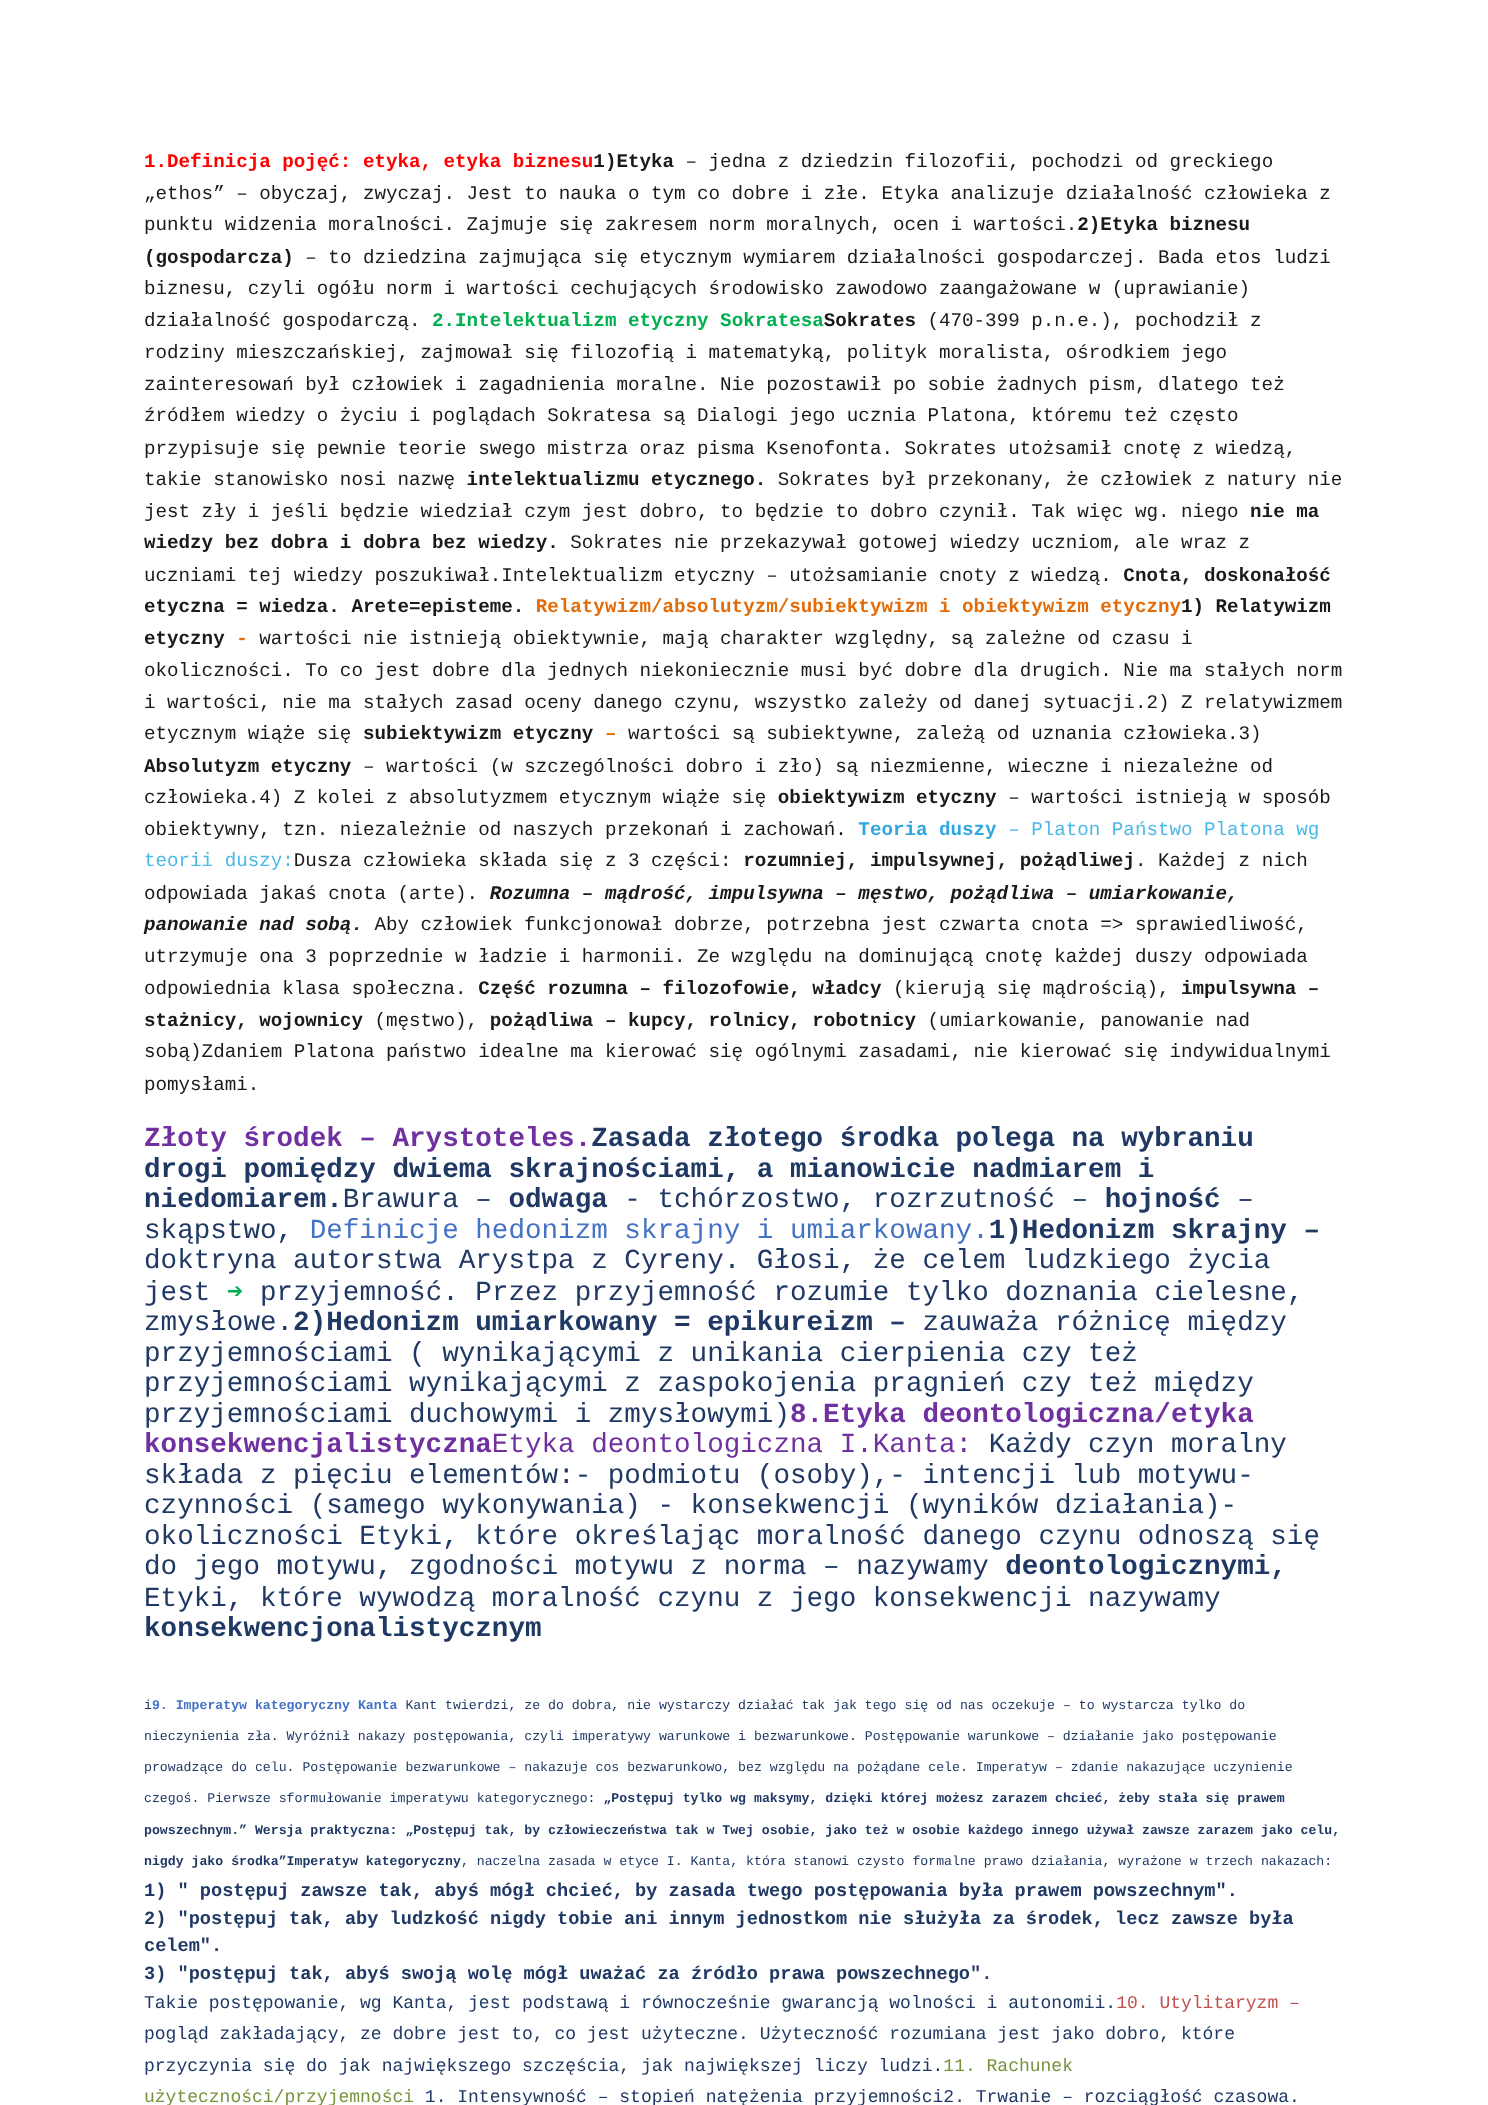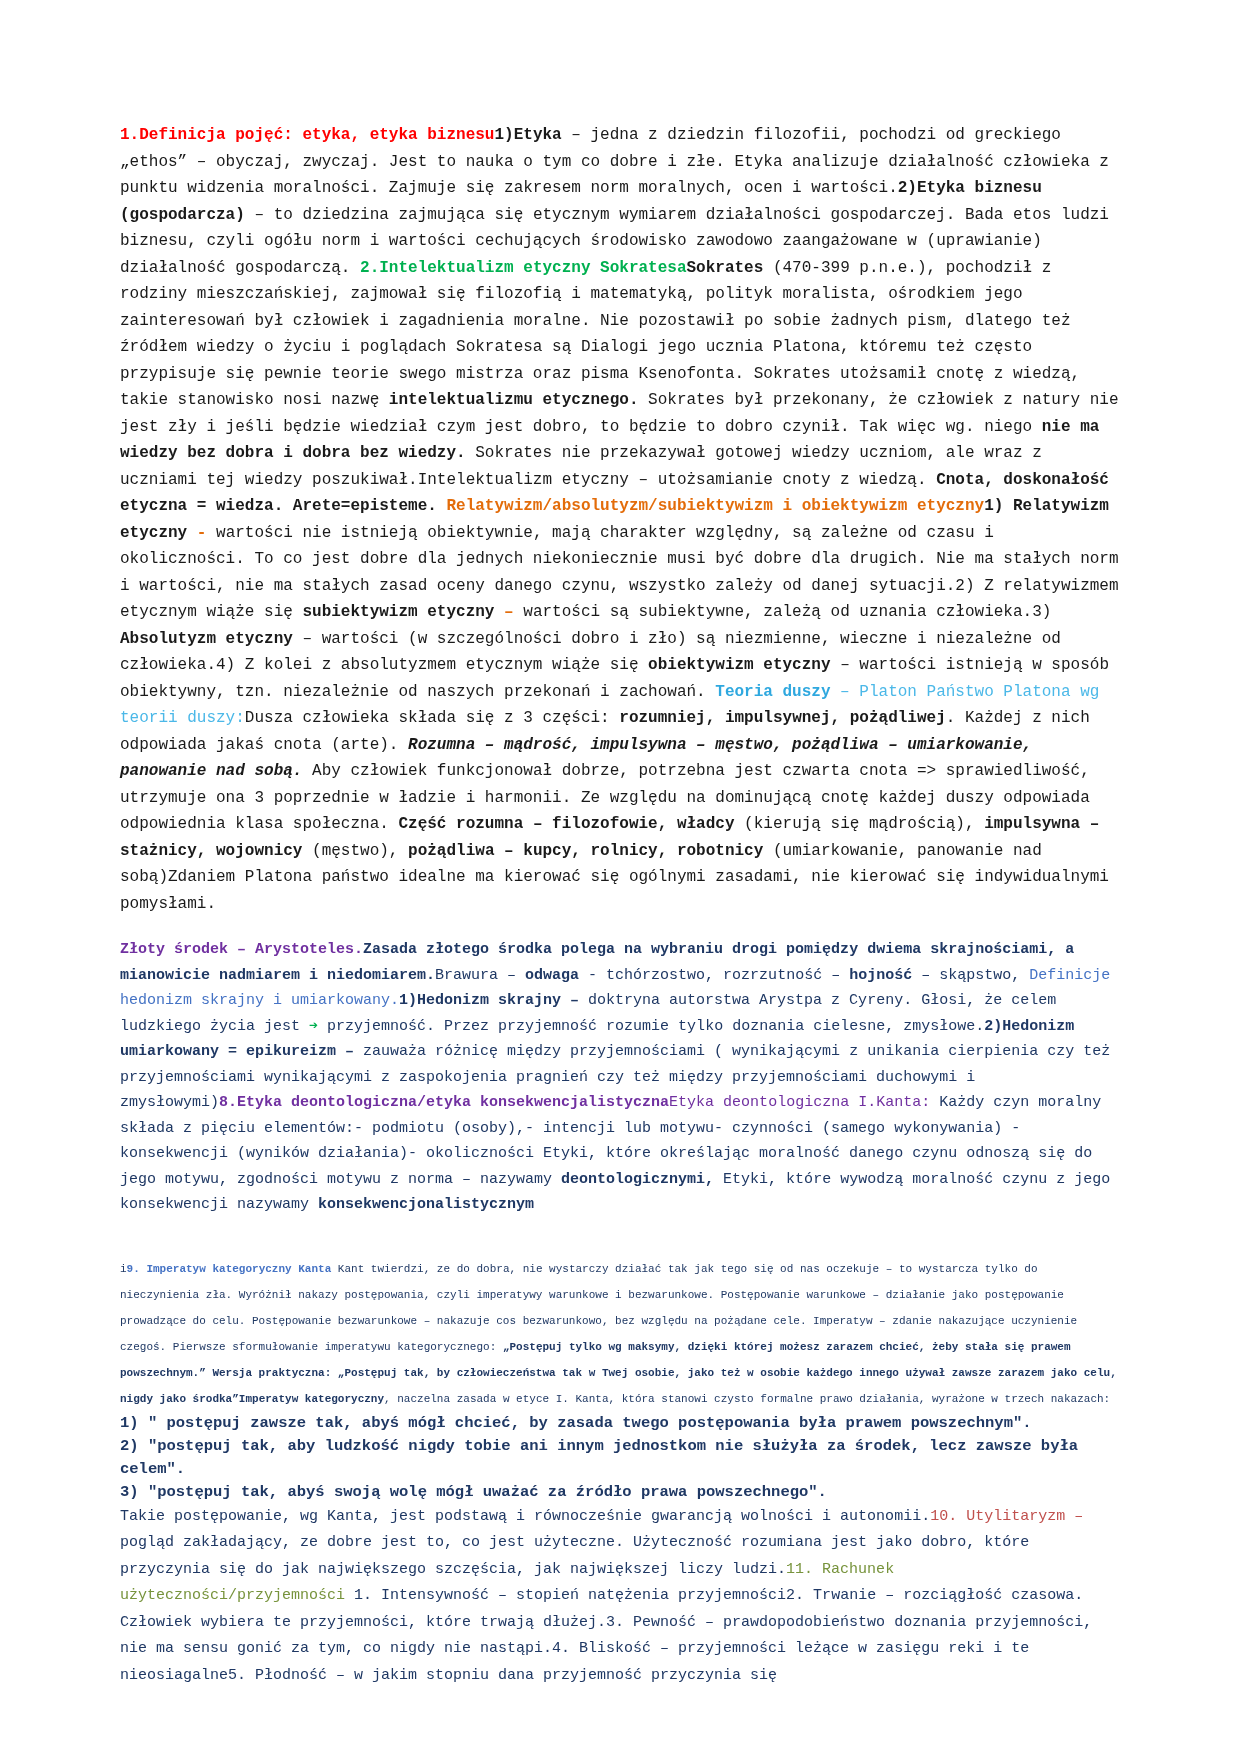--- a/index.html
+++ b/index.html
@@ -14,21 +14,21 @@
     box-sizing: border-box;
     width: 1240px;
     min-height: 1754px;
     padding: 122px 120px 40px 120px;
     background: #ffffff;
     font-family: Liberation Mono, monospace;
   }
   .para { margin: 0; text-align: left; }
   
   .size-1    { font-size: 16px;   line-height: 26.5px; color: #1a1a1a; }
-  .size-2    { font-size: 15px; line-height: 25.5px; color: var(--navy); margin-top: 20px; }
+  .size-2    { font-size: 23px; line-height: 25.5px; color: var(--navy); margin-top: 20px; }
   .size-3    { font-size: 11px;   line-height: 26px;   color: var(--navy); margin-top: 38px; }
   .size-list { font-size: 15.5px; line-height: 23px;   color: var(--navy); font-weight: 700; }
   .size-4    { font-size: 15px;   line-height: 26.5px; color: var(--navy); }
   
   .b        { font-weight: 700; }
   .bi       { font-weight: 700; font-style: italic; }
   .red-b    { color: var(--red);    font-weight: 700; }
   .green-b  { color: var(--green);  font-weight: 700; }
   .orange-b { color: var(--orange); font-weight: 700; }
   .sky-b    { color: var(--sky);    font-weight: 700; }

